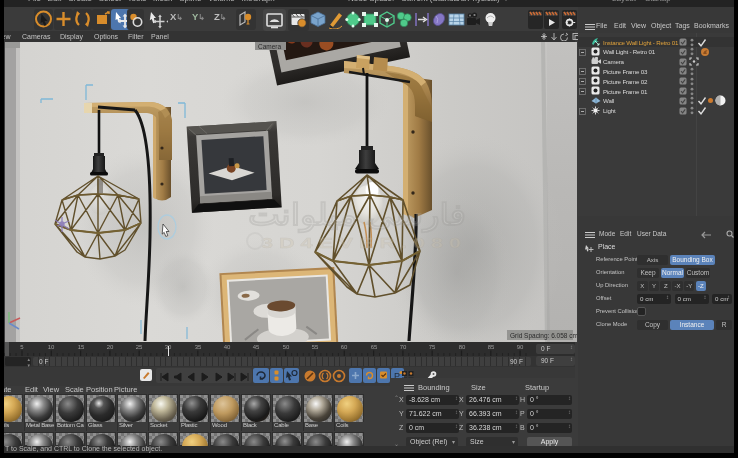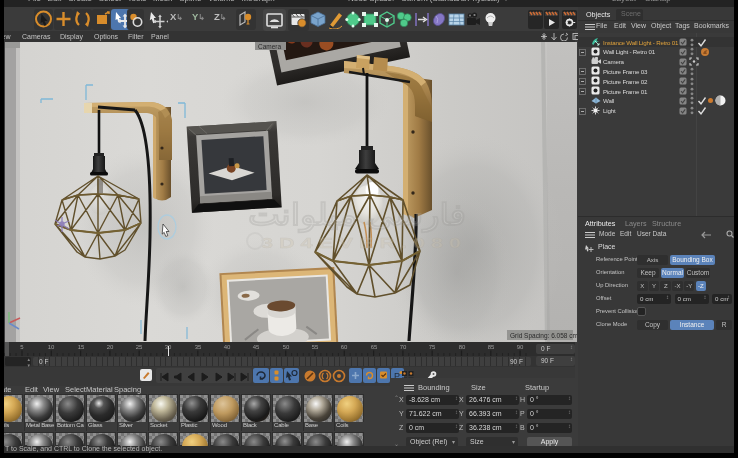--- a/index.html
+++ b/index.html
@@ -360,26 +360,20 @@
 <path d="M158 182 l6 7.5 -2.8 0 1.6 4.2 -2 0.7 -1.6 -4 -2 1.7 z" fill="#fff" stroke="#222" stroke-width="0.7"></path>
 <g stroke-width="1.5">
           <path d="M4 281 l11 -5" stroke="#c85a5a"></path>
           <path d="M4 281 l0 -11" stroke="#7ab87a"></path>
           <path d="M4 281 l10 6" stroke="#6a8ac8"></path>
         </g>
 <rect x="0" y="0" width="15" height="6" fill="#9a9a98"></rect>
 </svg>
     </div>
     <div class="ab" style="left:574px;top:7px;width:156px;height:446px;background:#383838">
-      <div class="ab" style="left:0;top:0;width:156px;height:14px;background:#383838;border-bottom:1px solid #2e2e2e">
-        <span class="ab" style="left:8px;top:3px;font-size:7.2px;color:#e8e8e8">Objects</span>
-        <div class="ab" style="left:38px;top:2px;width:27px;height:12px;background:#2f2f2f;border-radius:2px 2px 0 0">
-          <span class="ab" style="left:5px;top:1px;font-size:7px;color:#6e6e6e">Scene</span>
-        </div>
-      </div>
       <div class="ab" style="left:0;top:14px;width:156px;height:12px">
         <svg class="ab" style="left:7px;top:2px" width="10" height="8">
           <path d="M0 1.5 h10 M0 4 h10 M0 6.5 h10" stroke="#ccc" stroke-width="1.2"></path>
         </svg>
         <span class="ab" style="left:18px;top:1px;font-size:7px;color:#c8c8c8">File</span>
         <span class="ab" style="left:36px;top:1px;font-size:7px;color:#c8c8c8">Edit</span>
         <span class="ab" style="left:53px;top:1px;font-size:7px;color:#c8c8c8">View</span>
         <span class="ab" style="left:73px;top:1px;font-size:7px;color:#c8c8c8">Object</span>
         <span class="ab" style="left:97px;top:1px;font-size:7px;color:#c8c8c8">Tags</span>
         <span class="ab" style="left:116px;top:1px;font-size:7px;color:#c8c8c8">Bookmarks</span>
@@ -555,25 +549,20 @@
             <path d="M2 4.2 l1.6 1.6 L6.2 2.4" stroke="#444" stroke-width="1.1" fill="none"></path>
           </svg>
           <svg class="ab" style="left:111px;top:0.5px" width="6" height="9">
             <circle cx="3" cy="2.2" r="1.4" fill="#888"></circle>
             <circle cx="3" cy="6.8" r="1.4" fill="#888"></circle>
           </svg>
           <svg class="ab" style="left:119px;top:0.5px" width="10" height="9">
             <path d="M1.5 5 l2.5 2.8 L8.5 1.5" stroke="#ddd" stroke-width="1.4" fill="none"></path>
           </svg>
         </div>
-      </div>
-      <div class="ab" style="left:0;top:209px;width:156px;height:13px;background:#383838;border-top:1px solid #2c2c2c">
-        <span class="ab" style="left:7px;top:2px;font-size:7.2px;color:#ececec">Attributes</span>
-        <span class="ab" style="left:47px;top:2px;font-size:7.2px;color:#8a8a8a">Layers</span>
-        <span class="ab" style="left:74px;top:2px;font-size:7.2px;color:#8a8a8a">Structure</span>
       </div>
       <div class="ab" style="left:0;top:222px;width:156px;height:12px">
         <svg class="ab" style="left:7px;top:2px" width="10" height="8">
           <path d="M0 1.5 h10 M0 4 h10 M0 6.5 h10" stroke="#ccc" stroke-width="1.2"></path>
         </svg>
         <span class="ab" style="left:21px;top:1px;font-size:6.5px;color:#c8c8c8">Mode</span>
         <span class="ab" style="left:42px;top:1px;font-size:6.5px;color:#c8c8c8">Edit</span>
         <span class="ab" style="left:59px;top:1px;font-size:6.5px;color:#c8c8c8">User Data</span>
         <svg class="ab" style="left:122px;top:2px" width="12" height="8">
           <path d="M11 4 H2 M5 1 L2 4 l3 3" stroke="#999" stroke-width="1.2" fill="none"></path>
@@ -850,23 +839,23 @@
         <path d="M4 11 L10 4 l2.5 2 L7 13 Z" fill="#e8e8e8"></path>
         <circle cx="11.5" cy="5" r="2.8" fill="#e8e8e8"></circle>
         <circle cx="11.5" cy="5" r="1" fill="#555"></circle>
         <path d="M4 11 l-1.5 3 3-1 z" fill="#c87a2e"></path>
       </svg>
     </div>
     <div class="ab" style="left:0;top:386px;width:390px;height:8px;background:#3b3b3b;overflow:visible">
       <span class="ab" style="left:-3px;top:-1px;font-size:7.5px;color:#c6c6c6">ate</span>
       <span class="ab" style="left:21px;top:-1px;font-size:7.5px;color:#c6c6c6">Edit</span>
       <span class="ab" style="left:39px;top:-1px;font-size:7.5px;color:#c6c6c6">View</span>
-      <span class="ab" style="left:61px;top:-1px;font-size:7.5px;color:#c6c6c6">Select</span>
-      <span class="ab" style="left:82px;top:-1px;font-size:7.5px;color:#c6c6c6">Material</span>
-      <span class="ab" style="left:110px;top:-1px;font-size:7.5px;color:#c6c6c6">Spacing</span>
+      <span class="ab" style="left:61px;top:-1px;font-size:7.5px;color:#c6c6c6">Scale</span>
+      <span class="ab" style="left:82px;top:-1px;font-size:7.5px;color:#c6c6c6">Position</span>
+      <span class="ab" style="left:110px;top:-1px;font-size:7.5px;color:#c6c6c6">Picture</span>
     </div>
     <div class="ab" style="left:0;top:394px;width:390px;height:52px;background:#3b3b3b;overflow:hidden">
       <div class="ab" style="left:-11px;top:0;width:30px;height:37px;background:#909090;background-image:linear-gradient(45deg,#747474 25%,transparent 25%,transparent 75%,#747474 75%),linear-gradient(45deg,#747474 25%,transparent 25%,transparent 75%,#747474 75%);background-size:6px 6px;background-position:0 0,3px 3px;border:1px solid #2e2e2e">
         <div class="ab" style="left:2px;top:1px;width:26px;height:26px;border-radius:50%;background:radial-gradient(circle at 38% 30%, #f0d080 0%, #d4a855 35%, #9a7430 70%, #5a3f16 100%)"></div>
         <div class="ab" style="left:0;top:27px;width:30px;height:10px;background:#3b3b3b">
           <span class="ab" style="left:1px;top:0px;font-size:6px;color:#cfcfcf;white-space:nowrap;letter-spacing:-0.2px">&nbsp;&nbsp;&nbsp;&nbsp;oils</span>
         </div>
       </div>
       <div class="ab" style="left:-11px;top:38px;width:30px;height:14px;background:#909090;background-image:linear-gradient(45deg,#747474 25%,transparent 25%,transparent 75%,#747474 75%),linear-gradient(45deg,#747474 25%,transparent 25%,transparent 75%,#747474 75%);background-size:6px 6px;background-position:0 0,3px 3px;border:1px solid #2e2e2e">
         <div class="ab" style="left:2px;top:1px;width:26px;height:26px;border-radius:50%;background:radial-gradient(circle at 38% 30%, #8a8a8a 0%, #3a3a3a 40%, #1a1a1a 75%, #0d0d0d 100%)"></div>

